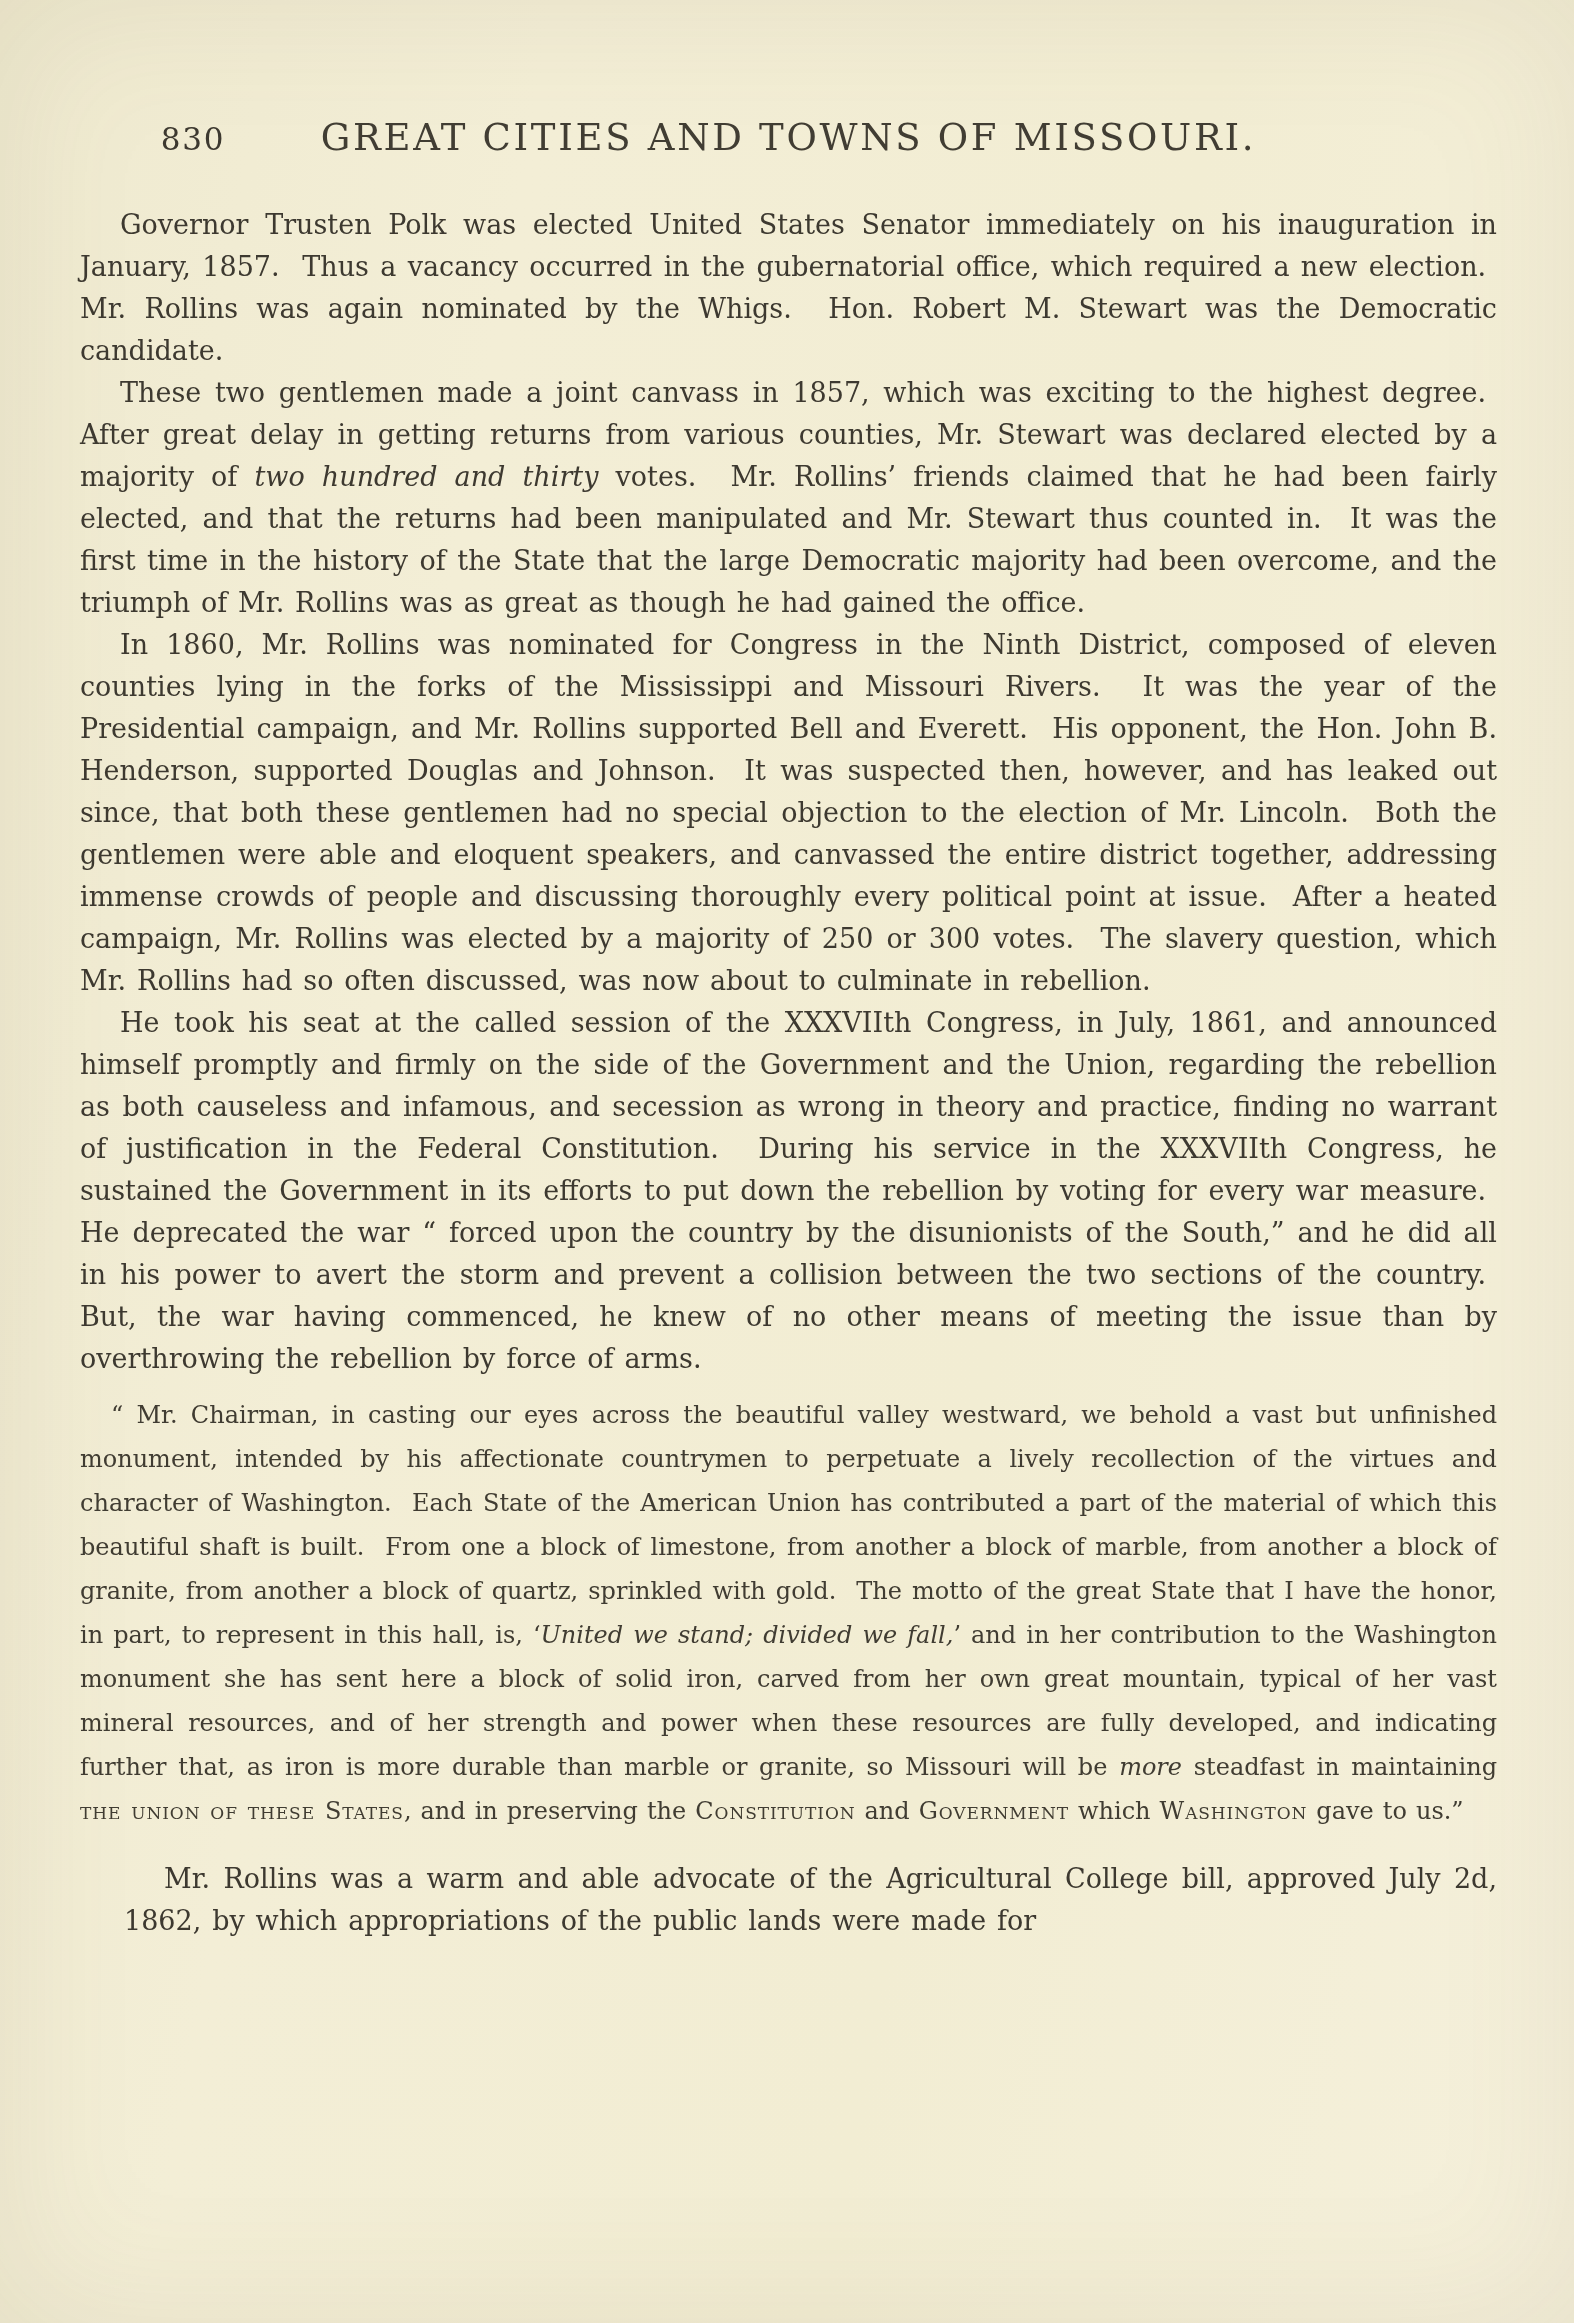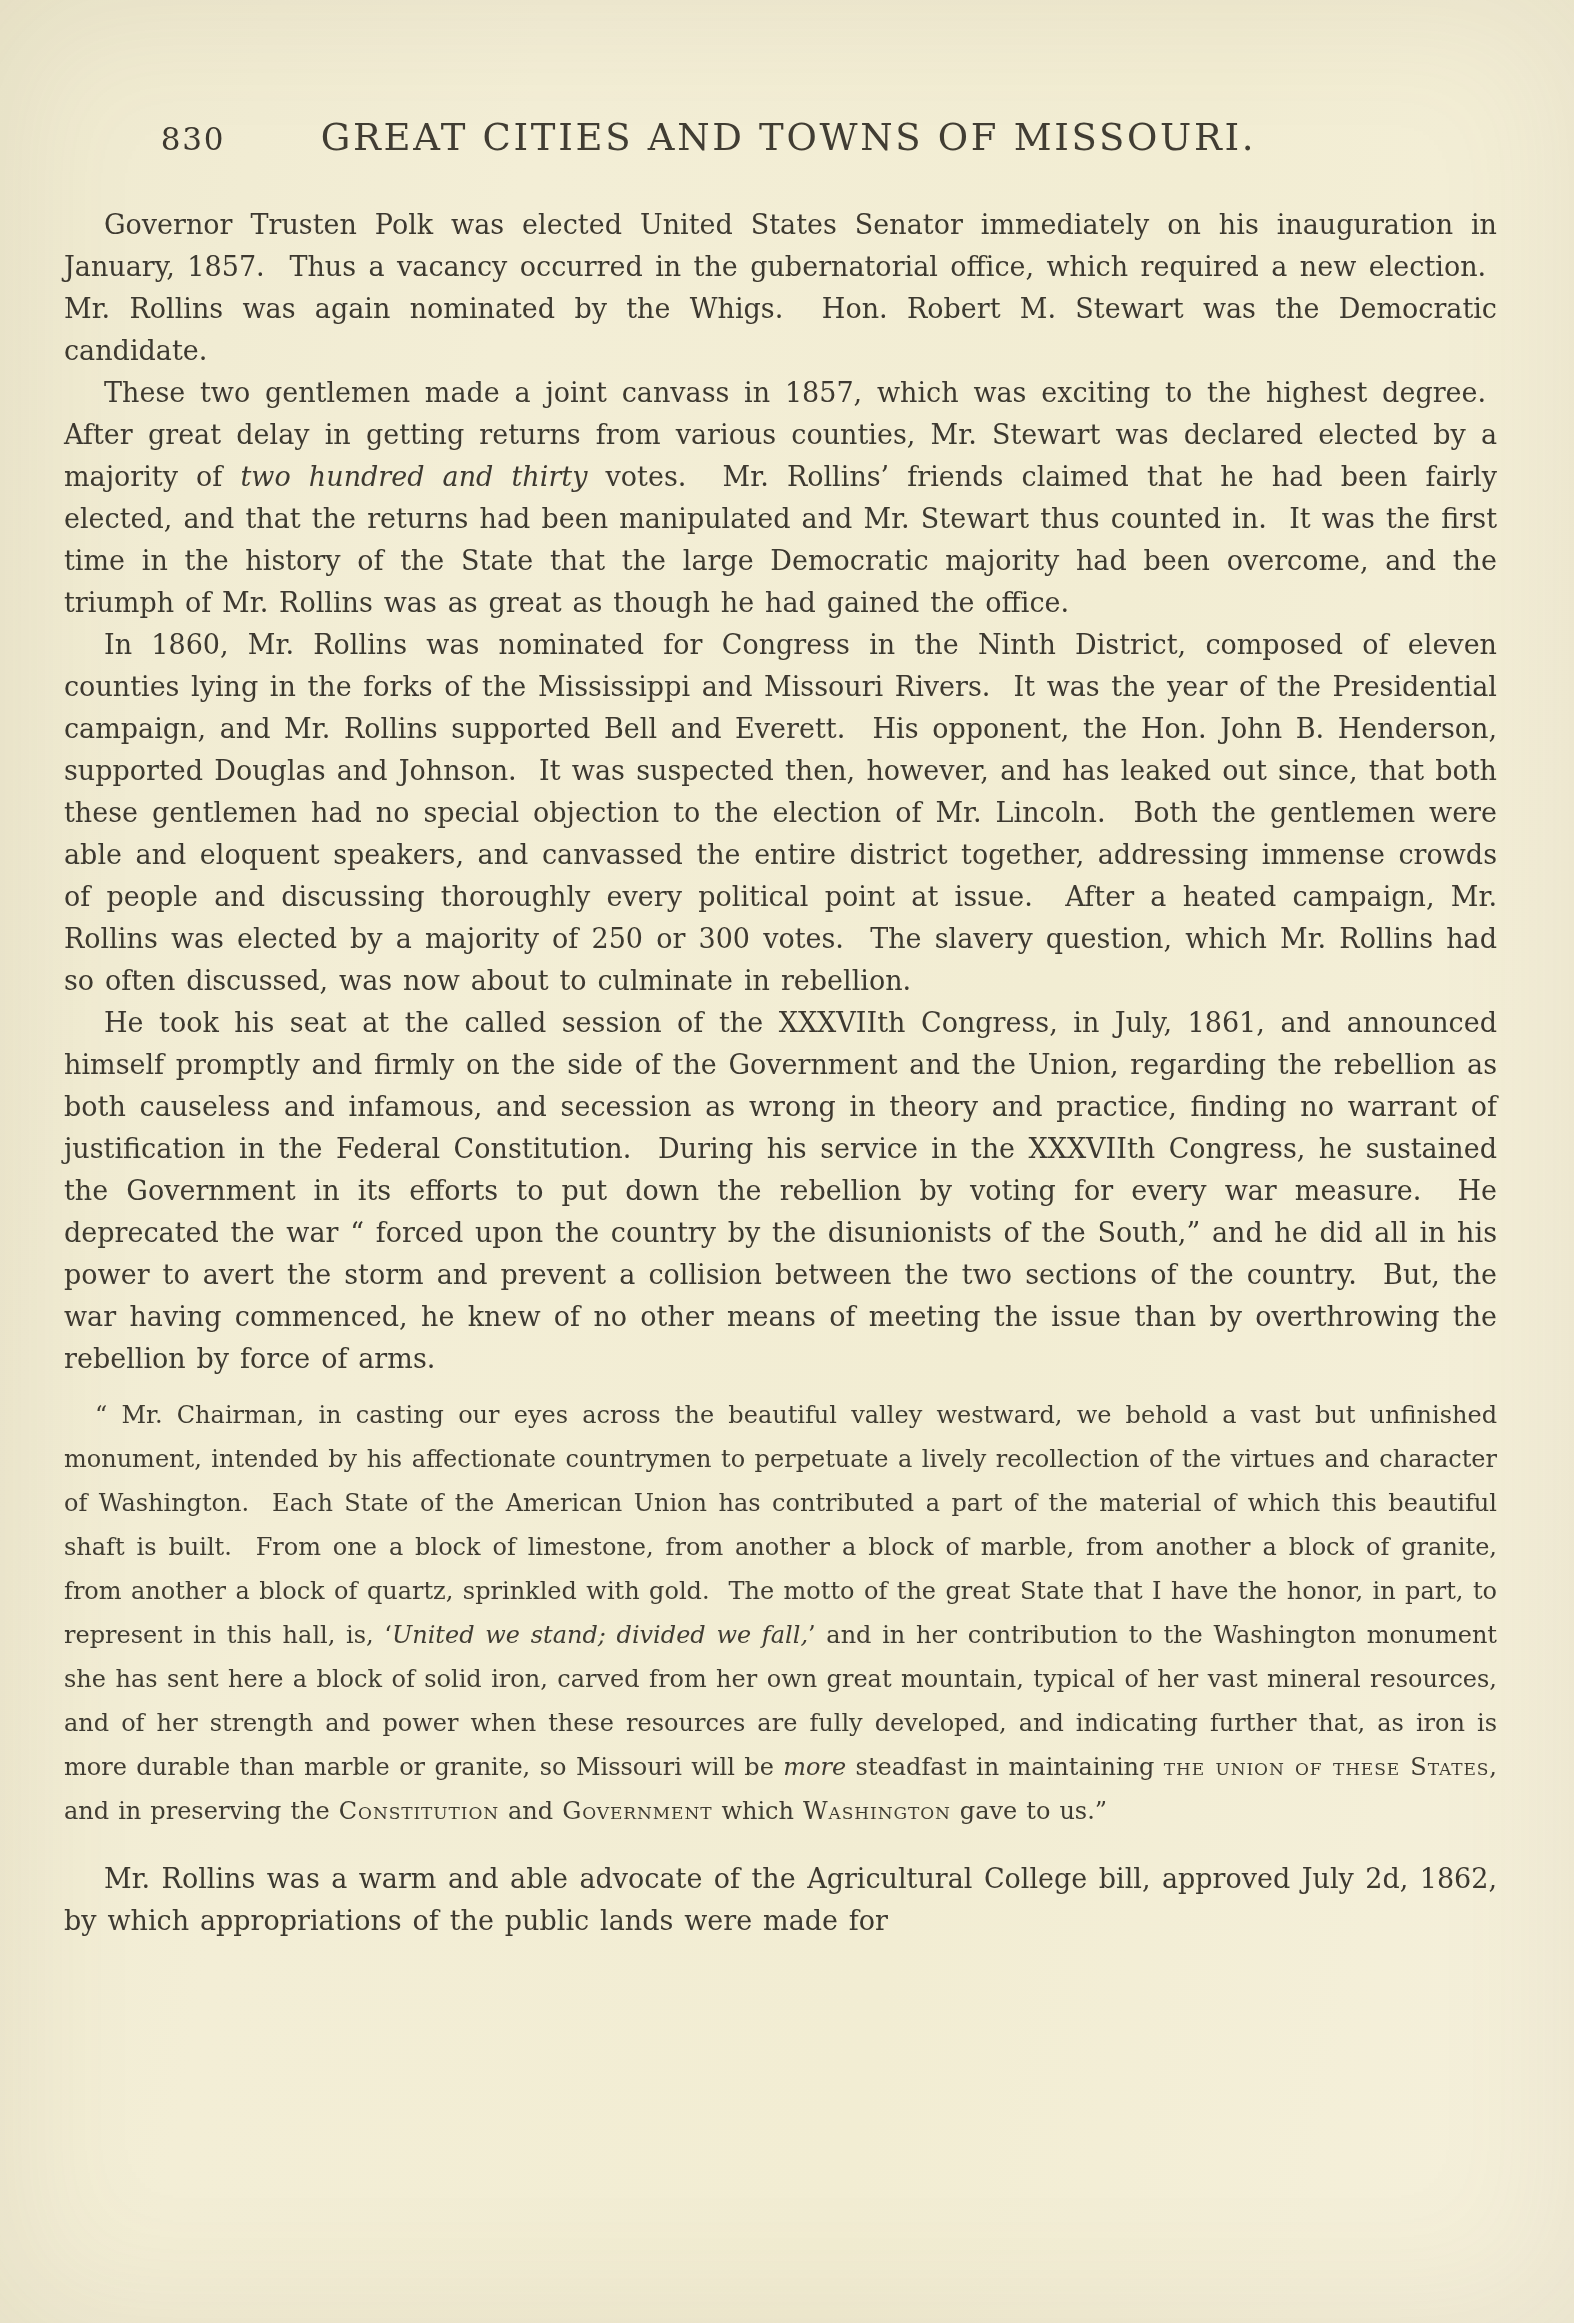--- a/index.html
+++ b/index.html
@@ -40,41 +40,42 @@
     text-align: center;
     font-size: 37px;
     letter-spacing: 2.7px;
     white-space: nowrap;
     color: #413d33;
   }
   .head-spacer {
     width: 226px;
   }
   .content {
-    padding: 0 77px 0 64px;
+    padding: 0 77px 0 80px;
   }
   .para {
     margin: 0;
     text-align: justify;
     text-indent: 40px;
     font-size: 27px;
     line-height: 42px;
     word-spacing: 2.3px;
     color: #3d3930;
   }
   .para.quote {
     font-size: 24px;
     line-height: 44px;
     text-indent: 31px;
     word-spacing: 1.4px;
     margin-top: 12.7px;
     color: #403c32;
   }
   .para.final {
     margin-top: 25px;
+    margin-left: 44px;
   }
   .para i {
     font-style: italic;
   }
   .sc {
     font-variant: small-caps;
     letter-spacing: 0.9px;
   }
 </style>
 </head>

